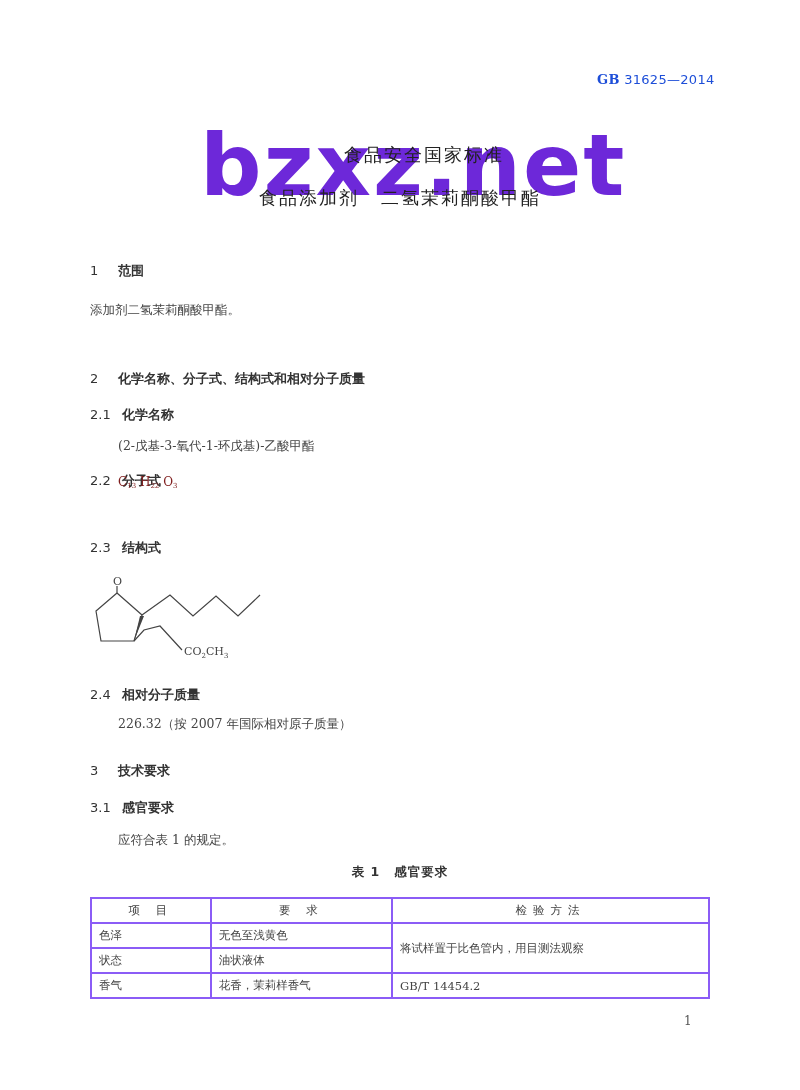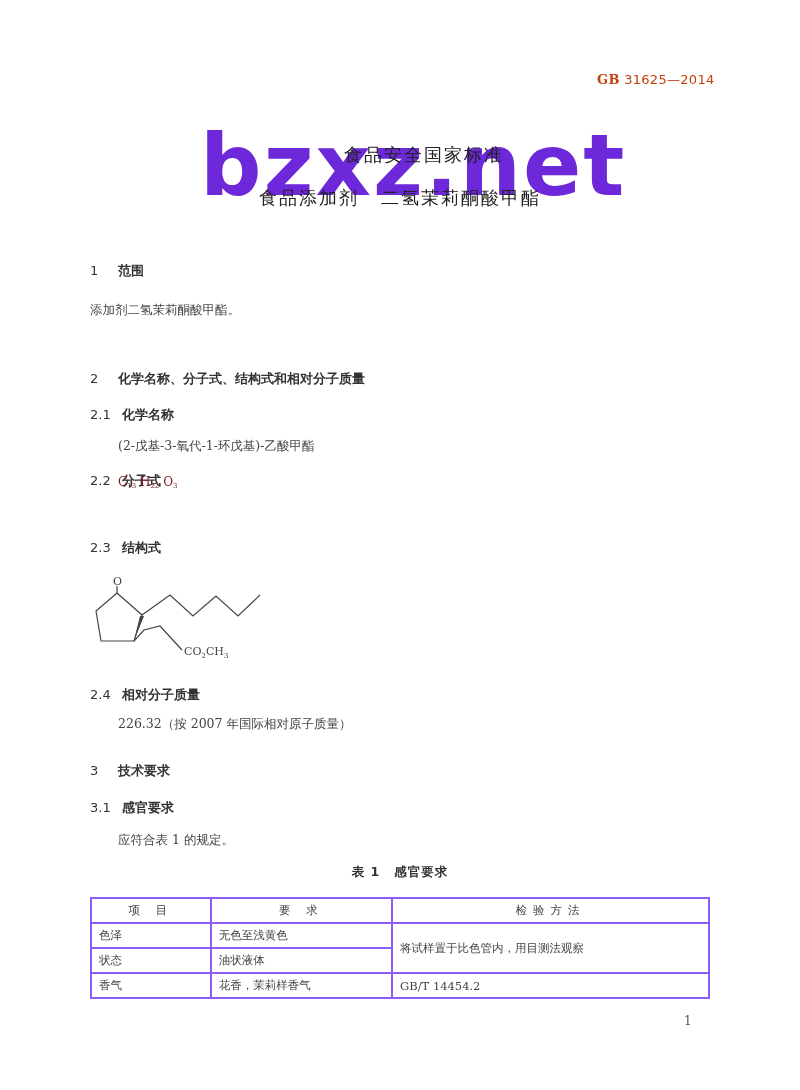--- a/index.html
+++ b/index.html
@@ -1,19 +1,19 @@
 <!DOCTYPE html>
 <html><head>
 <meta charset="utf-8">
 <style>
   html, body { margin: 0; padding: 0; background: #ffffff; }
   body { width: 800px; height: 1090px; position: relative; overflow: hidden;
          font-family: "DejaVu Serif", "Liberation Serif", serif; color: #333; }
   .abs { position: absolute; }
-  .std-code { left: 597px; top: 72px; font-size: 13px; color: #c2410c; letter-spacing: 0.3px; }
+  .std-code { left: 597px; top: 72px; font-size: 13px; color: #1d4ed8; letter-spacing: 0.3px; }
   .std-code b { font-family: "DejaVu Serif", serif; font-weight: bold; }
   .std-code span.num { font-family: "DejaVu Sans", sans-serif; }
   .watermark { left: 200px; top: 122px; font-family: "DejaVu Sans", "Liberation Sans", sans-serif;
                font-weight: bold; font-size: 86px; color: #6d28d9; letter-spacing: 2px; line-height: 1;
                z-index: 0; }
   .title1 { left: 0; width: 800px; top: 143px; text-align: center; font-family: "DejaVu Sans", sans-serif;
             font-size: 18px; color: #222; letter-spacing: 2px; z-index: 1; padding-left: 24px; }
   .title2 { left: 0; width: 800px; top: 186px; text-align: center; font-family: "DejaVu Sans", sans-serif;
             font-size: 18px; color: #222; letter-spacing: 2px; z-index: 1; }
   .title2 .gap { display: inline-block; width: 22px; }

